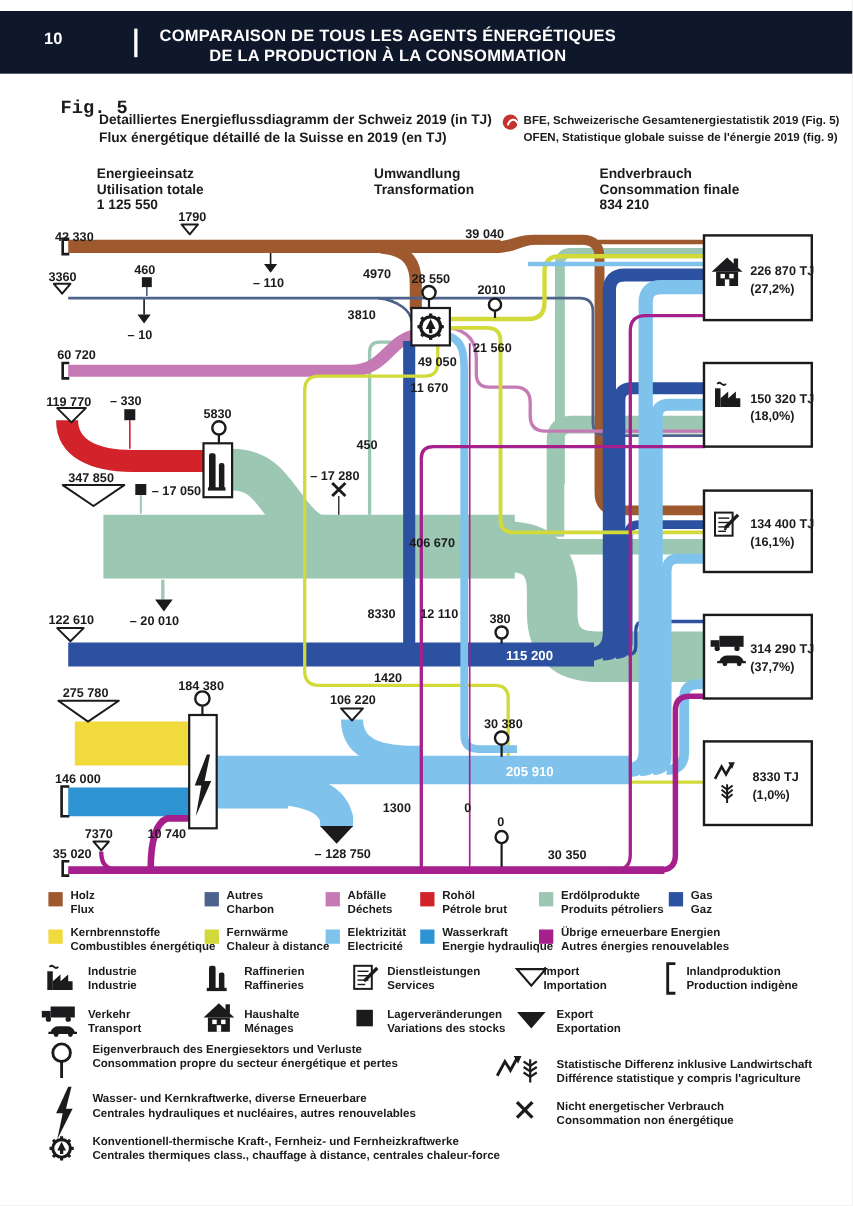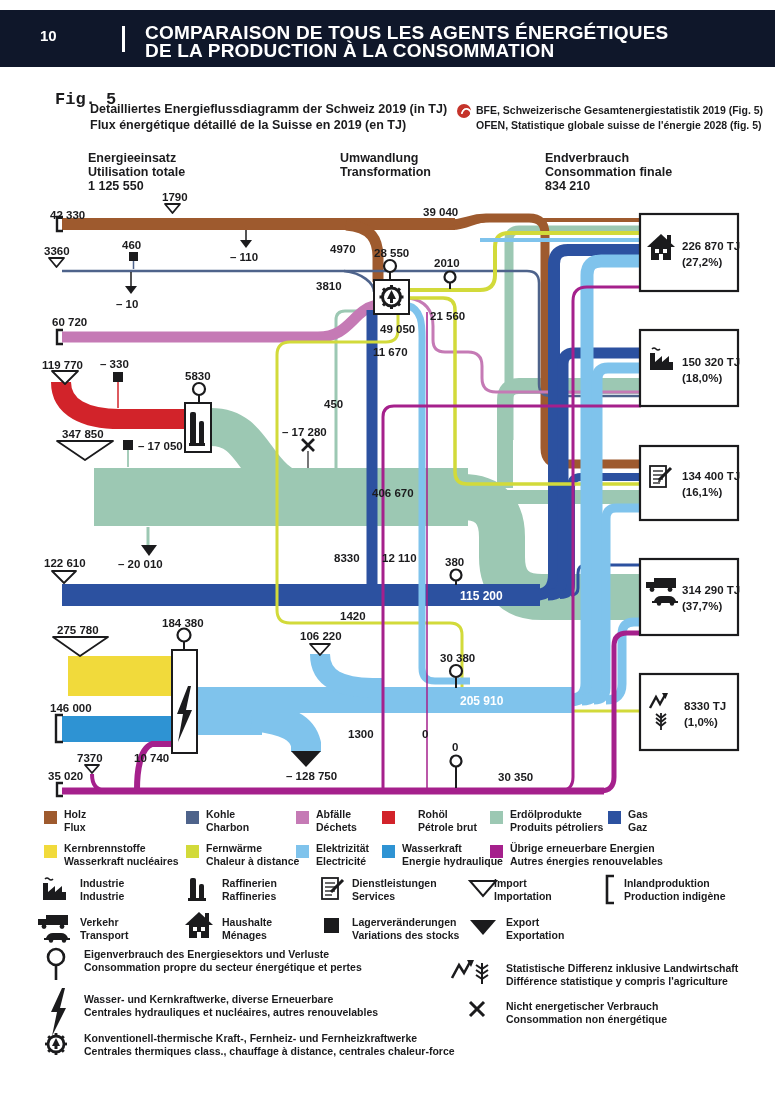--- a/index.html
+++ b/index.html
@@ -3,21 +3,21 @@
 <meta charset="utf-8">
 <style>
   html,body{margin:0;padding:0;background:#e8e8e8;}
   .page{position:relative;width:775px;height:1096px;background:#ffffff;overflow:hidden;
         font-family:"Liberation Sans","DejaVu Sans",sans-serif;color:#1b1b1d;}
   .abs{position:absolute;}
   
   .redbar{position:absolute;left:0;top:10px;width:775px;height:57px;background:#0f172a;color:#fff;padding-left:10px;}
   .pagenum{position:absolute;left:40px;top:17px;font-size:15px;font-weight:700;}
   .hdr-div{position:absolute;left:122px;top:16px;width:3px;height:26px;background:#fff;}
-  .hdr-title{position:absolute;left:145px;top:14px;font-size:19px;font-weight:700;line-height:18px;letter-spacing:.2px;}
+  .hdr-title{position:absolute;left:145px;top:14px;font-size:15px;font-weight:700;line-height:18px;letter-spacing:.2px;text-align:center;}
   
   .figlabel{position:absolute;left:55px;top:90px;font-size:17px;font-weight:700;font-family:Liberation Mono, monospace;}
   .figtitle{position:absolute;left:90px;top:101px;font-size:12.5px;font-weight:700;line-height:16px;}
   .src{position:absolute;left:476px;top:103px;font-size:10.5px;font-weight:600;line-height:15px;}
   .srcicon{position:absolute;left:457px;top:104px;width:14px;height:14px;border-radius:50%;background:#c5342b;}
   .srcicon:after{content:"";position:absolute;left:3.5px;top:3.5px;width:7px;height:7px;border-radius:50%;border:2px solid #fff;border-bottom-color:transparent;transform:rotate(40deg);}
   svg text{font-family:"Liberation Sans","DejaVu Sans",sans-serif;}
   .num{font-size:11.5px;font-weight:700;fill:#1b1b1d;}
   .numw{font-size:12px;font-weight:700;fill:#ffffff;}
   .colhead{font-size:12.5px;font-weight:700;fill:#1b1b1d;}
@@ -42,21 +42,21 @@
   </div>
 
   <div class="figlabel">Fig. 5</div>
   <div class="figtitle">
     <div>Detailliertes Energieflussdiagramm der Schweiz 2019 (in TJ)</div>
     <div>Flux énergétique détaillé de la Suisse en 2019 (en TJ)</div>
   </div>
   <div class="srcicon"></div>
   <div class="src">
     <div>BFE, Schweizerische Gesamtenergiestatistik 2019 (Fig. 5)</div>
-    <div>OFEN, Statistique globale suisse de l'énergie 2028 (fig. 5)</div>
+    <div>OFEN, Statistique globale suisse de l'énergie 2019 (fig. 9)</div>
   </div>
 
   <svg class="abs" style="left:0;top:0" width="775" height="1096" viewBox="0 0 775 1096">
 
     <g>
       <text class="colhead" x="88" y="162">Energieeinsatz</text>
       <text class="colhead" x="88" y="176">Utilisation totale</text>
       <text class="colhead" x="88" y="190">1 125 550</text>
       <text class="colhead" x="340" y="162">Umwandlung</text>
       <text class="colhead" x="340" y="176">Transformation</text>
@@ -327,32 +327,32 @@
       <text class="num" x="286" y="780">– 128 750</text>
       <text class="num" x="48" y="780">35 020</text>
     </g>
   </svg>
 
   <div class="abs" style="left:0;top:0;width:708px;height:1096px;">
 
     <div class="chip" style="left:44px;top:811px;background:#9e5a2e"></div>
     <div class="lg lgtxt" style="left:64px;top:808px"><span>Holz</span><br><span>Flux</span></div>
     <div class="chip" style="left:186px;top:811px;background:#4e638b"></div>
-    <div class="lg lgtxt" style="left:206px;top:808px"><span>Kohle</span><br><span>Charbon</span></div>
+    <div class="lg lgtxt" style="left:206px;top:808px"><span>Autres</span><br><span>Charbon</span></div>
     <div class="chip" style="left:296px;top:811px;background:#c57ab5"></div>
     <div class="lg lgtxt" style="left:316px;top:808px"><span>Abfälle</span><br><span>Déchets</span></div>
     <div class="chip" style="left:382px;top:811px;background:#d2232a"></div>
-    <div class="lg lgtxt" style="left:418px;top:808px"><span>Rohöl</span><br><span>Pétrole brut</span></div>
+    <div class="lg lgtxt" style="left:402px;top:808px"><span>Rohöl</span><br><span>Pétrole brut</span></div>
     <div class="chip" style="left:490px;top:811px;background:#9cc8b3"></div>
     <div class="lg lgtxt" style="left:510px;top:808px"><span>Erdölprodukte</span><br><span>Produits pétroliers</span></div>
     <div class="chip" style="left:608px;top:811px;background:#2c51a0"></div>
     <div class="lg lgtxt" style="left:628px;top:808px"><span>Gas</span><br><span>Gaz</span></div>
 
     <div class="chip" style="left:44px;top:845px;background:#f1da3b"></div>
-    <div class="lg lgtxt" style="left:64px;top:842px"><span>Kernbrennstoffe</span><br><span>Wasserkraft nucléaires</span></div>
+    <div class="lg lgtxt" style="left:64px;top:842px"><span>Kernbrennstoffe</span><br><span>Combustibles énergétique</span></div>
     <div class="chip" style="left:186px;top:845px;background:#d2da3a"></div>
     <div class="lg lgtxt" style="left:206px;top:842px"><span>Fernwärme</span><br><span>Chaleur à distance</span></div>
     <div class="chip" style="left:296px;top:845px;background:#7fc3ec"></div>
     <div class="lg lgtxt" style="left:316px;top:842px"><span>Elektrizität</span><br><span>Electricité</span></div>
     <div class="chip" style="left:382px;top:845px;background:#2e93d3"></div>
     <div class="lg lgtxt" style="left:402px;top:842px"><span>Wasserkraft</span><br><span>Energie hydraulique</span></div>
     <div class="chip" style="left:490px;top:845px;background:#a5208c"></div>
     <div class="lg lgtxt" style="left:510px;top:842px"><span>Übrige erneuerbare Energien</span><br><span>Autres énergies renouvelables</span></div>
 
     <svg class="abs" style="left:0;top:0" width="775" height="1096" viewBox="0 0 775 1096">

